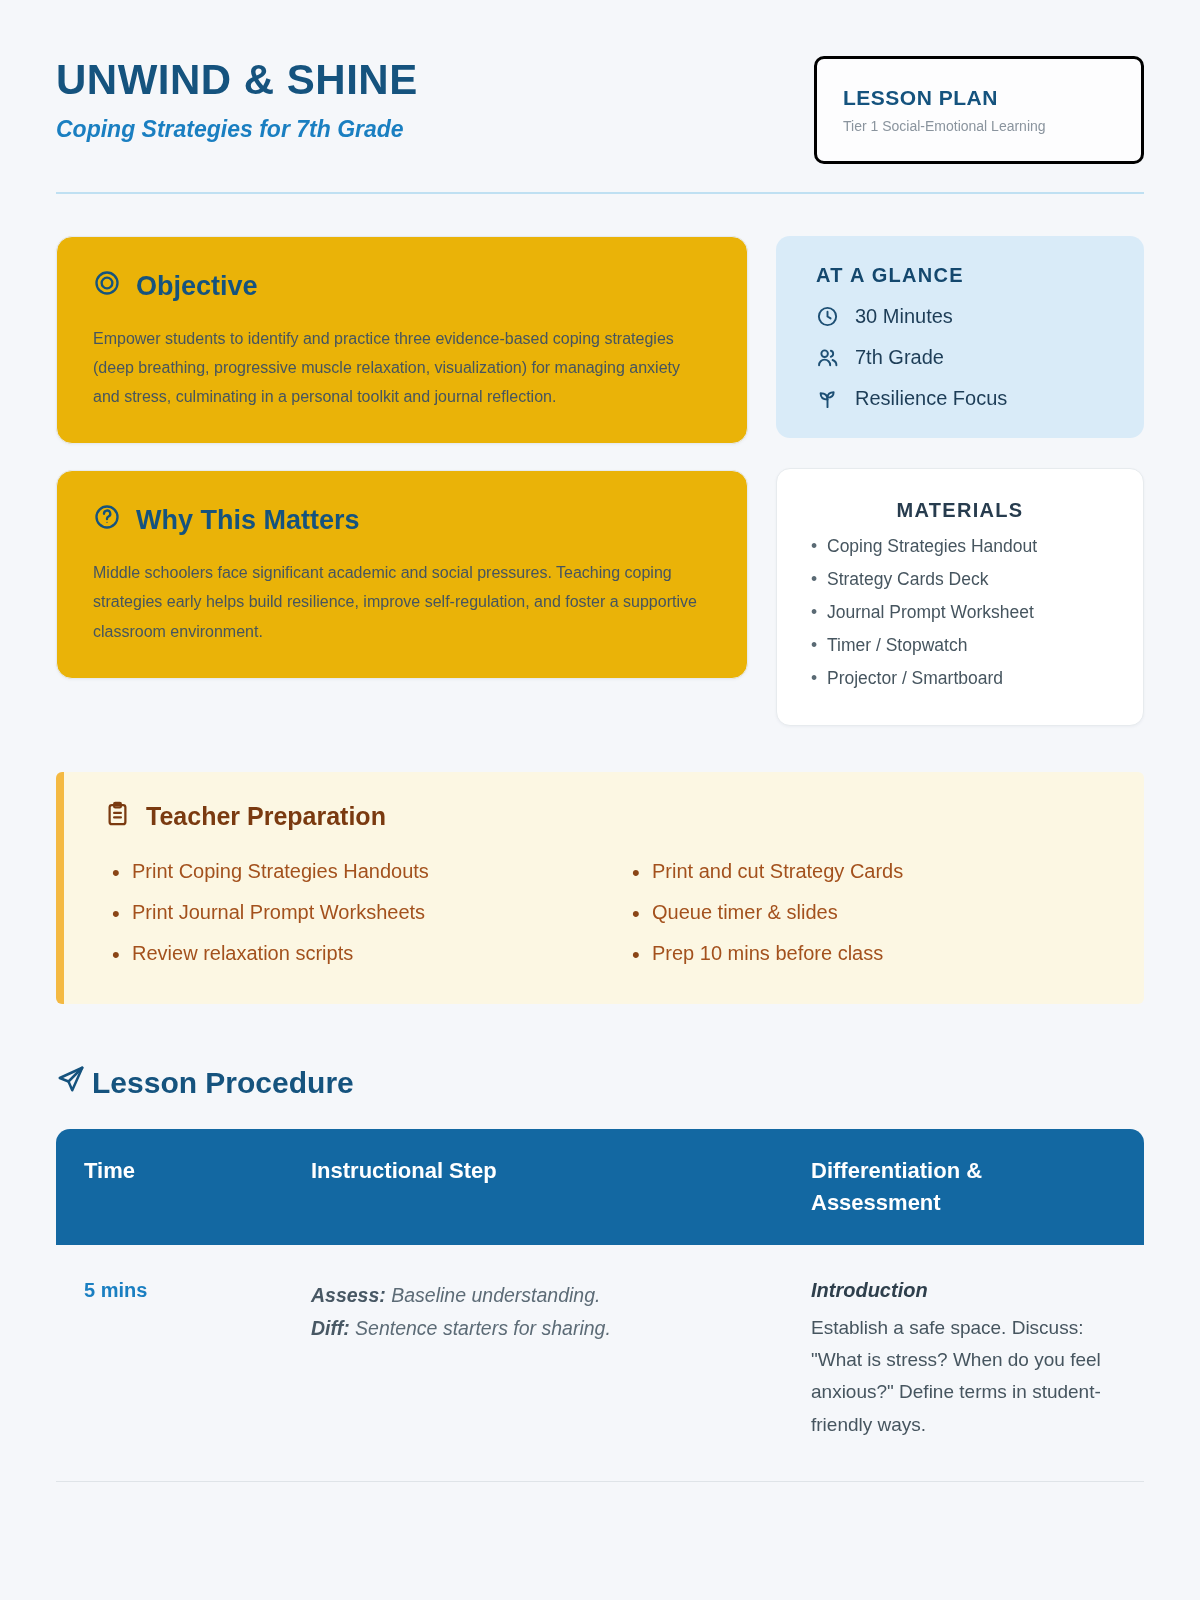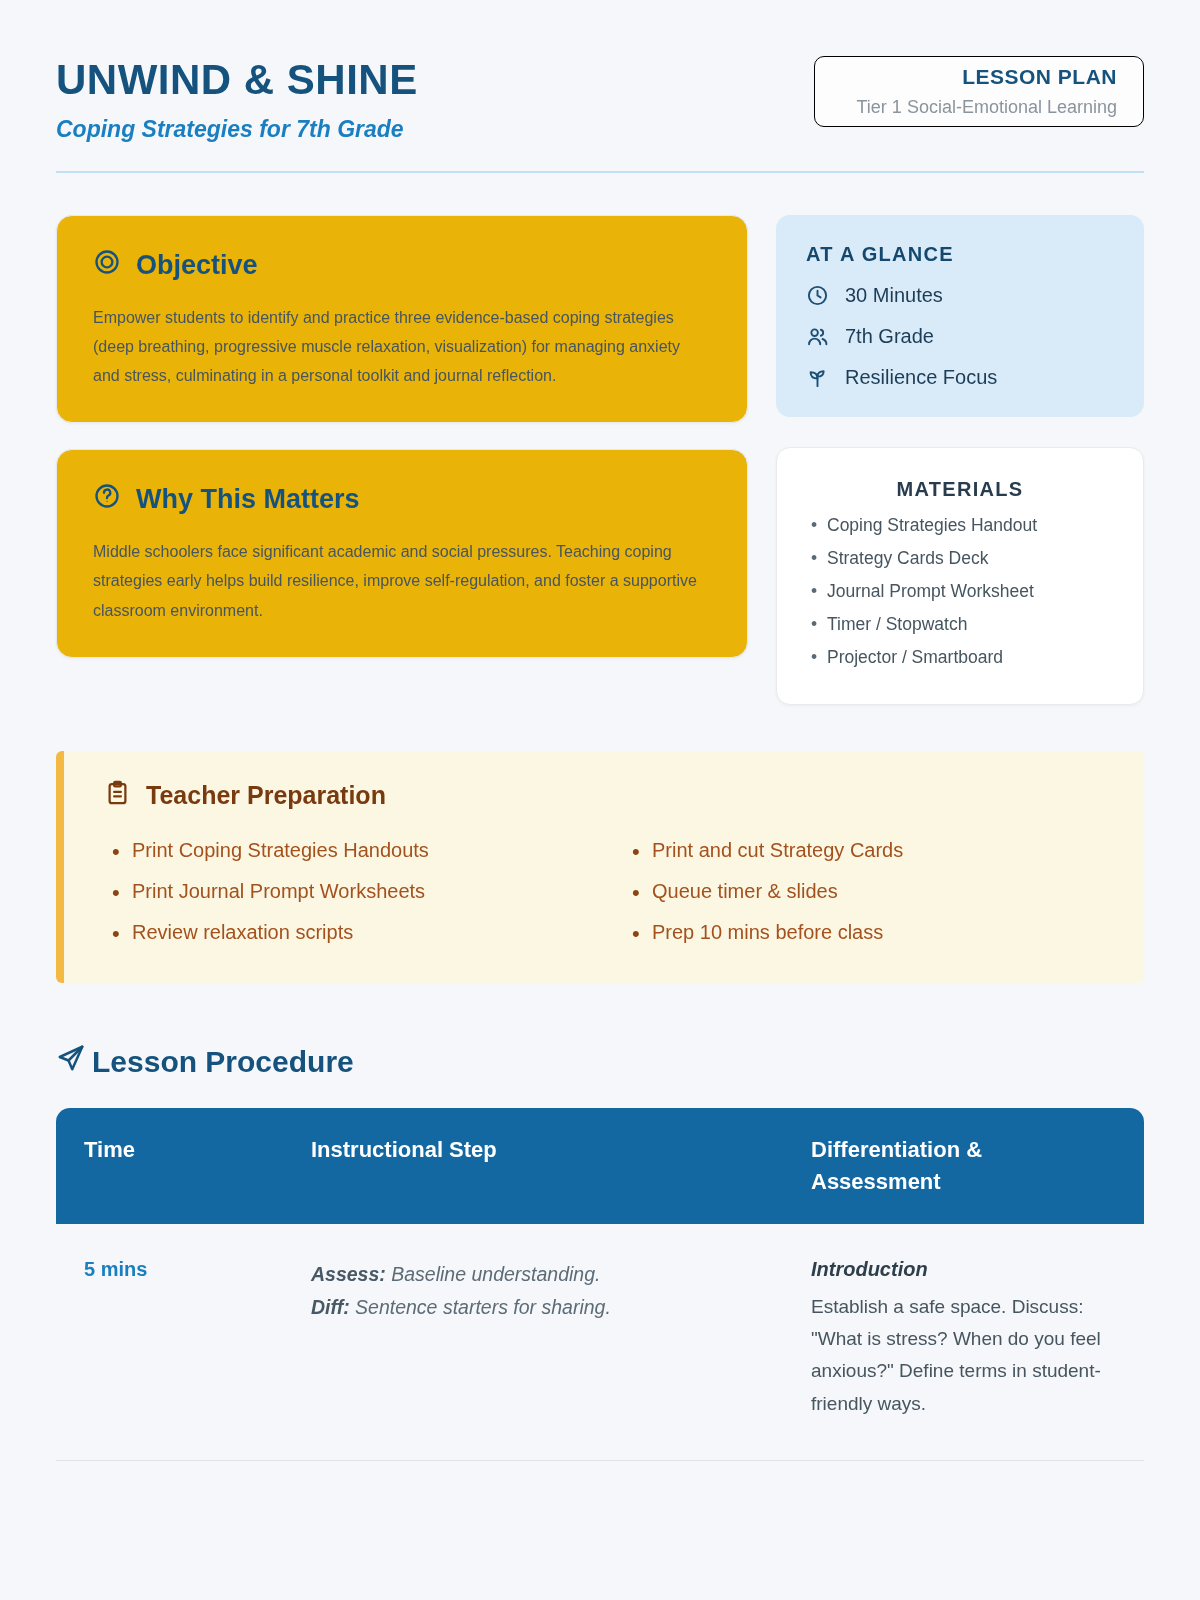--- a/index.html
+++ b/index.html
@@ -16,37 +16,37 @@
   *{box-sizing:border-box;margin:0;padding:0;}
   html,body{background:var(--page-bg);}
   body{font-family:"Liberation Sans","DejaVu Sans",sans-serif;}
   .page{width:1200px;height:1600px;margin:0 auto;background:var(--page-bg);
         padding:56px 56px 0;overflow:hidden;position:relative;}
 
   
   .header{display:flex;justify-content:space-between;align-items:flex-start;}
   .title{font-size:42px;font-weight:bold;color:var(--primary);letter-spacing:.5px;}
   .subtitle{font-size:23px;font-style:italic;font-weight:bold;color:var(--secondary);margin-top:12px;}
-  .badge{background:#fdfdfe;border:1px solid #000000;border-radius:10px;
-         padding:8px 26px;text-align:right;min-width:330px;}
+  .badge{background:#fdfdfe;border:3px solid #000000;border-radius:10px;
+         padding:27px 26px;text-align:left;min-width:330px;}
   .badge-label{font-size:21px;font-weight:bold;color:var(--primary);letter-spacing:.5px;}
-  .badge-sub{font-size:18px;color:#8a949e;margin-top:8px;}
+  .badge-sub{font-size:14px;color:#8a949e;margin-top:8px;}
   .divider{height:2px;background:#bfe0f2;margin-top:28px;}
 
   
   .main{display:grid;grid-template-columns:1fr 368px;gap:28px;margin-top:42px;align-items:start;}
   .card{background:#eab308;border:1px solid #e7ebee;border-radius:16px;
         padding:32px 36px;box-shadow:0 1px 3px rgba(30,60,90,.05);}
   .card + .card{margin-top:26px;}
   .card-head{display:flex;align-items:center;gap:15px;color:var(--primary);
              font-size:27px;font-weight:bold;margin-bottom:20px;}
   .card-body{color:var(--body-text);font-size:16px;line-height:1.82;}
 
   
-  .glance{background:var(--glance-bg);border-radius:14px;padding:28px 30px;}
+  .glance{background:var(--glance-bg);border-radius:14px;padding:28px 40px;}
   .glance-head{font-size:20px;font-weight:bold;color:#14486e;letter-spacing:1.3px;margin-bottom:10px;}
   .glance-item{display:flex;align-items:center;gap:16px;margin-top:18px;
                font-size:20px;color:#1d3d57;}
   .glance-item .ic{display:flex;flex:0 0 auto;}
 
   
   .materials{background:#ffffff;border:1px solid #e7ebee;border-radius:14px;
              padding:30px 26px;margin-top:30px;box-shadow:0 1px 3px rgba(30,60,90,.05);}
   .materials-head{text-align:center;font-size:20px;font-weight:bold;color:#273c4e;
                   letter-spacing:1.3px;margin-bottom:8px;}

